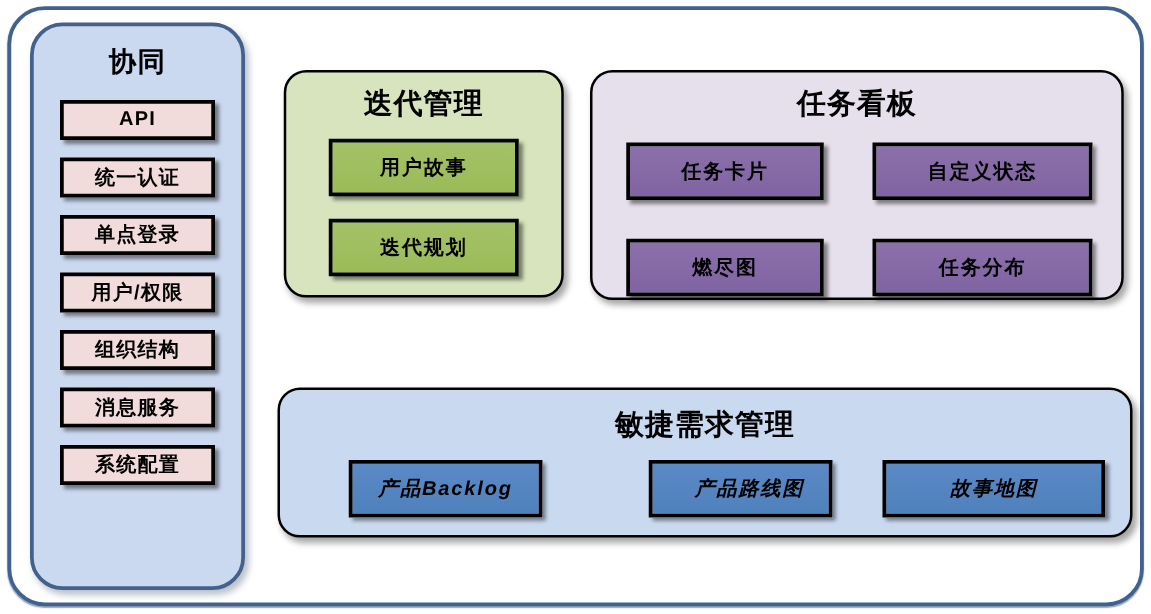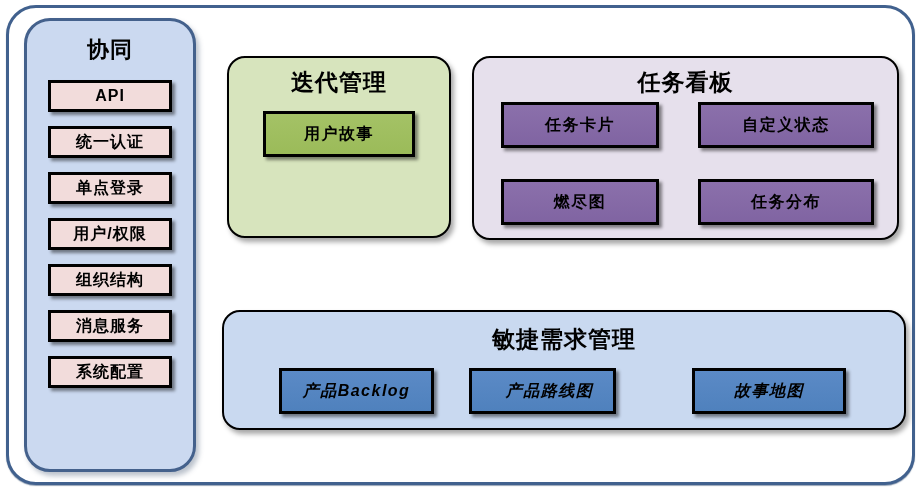--- a/index.html
+++ b/index.html
@@ -97,20 +97,21 @@
     width:152px; height:46px;
   }
   .group-iteration .card + .card { margin-top:18px; }
   .group-iteration .cards { margin-top:13px; display:flex; flex-direction:column; }
   
   .group-kanban {
     left:463px; top:48px; width:427px; height:184px;
     background:var(--purple-container);
   }
   .group-kanban .cards {
+    margin-top:12px;
     width:100%;
     padding:4px 23px 0 27px;
     display:flex; flex-wrap:wrap; justify-content:space-between;
   }
   .group-kanban .card {
     background:linear-gradient(180deg, #8b70ab, var(--purple-card));
     height:46px; margin-bottom:31px;
     color:#000;
   }
   .group-kanban .card.col-left  { width:158px; }
@@ -124,22 +125,22 @@
   .group-agile .group-title { align-self:center; margin-top:12px; }
   .group-agile .cards {
     margin-top:13px;
     display:flex; align-items:center;font-style:italic;
   }
   .group-agile .card {
     background:linear-gradient(180deg, #5b8ac6, var(--blue-card));
     height:46px;
   }
   .card-product-backlog  { width:155px; margin-left:55px; }
-  .card-product-roadmap  { width:147px; margin-left:35px;padding-left:14px; }
-  .card-story-map        { width:154px; margin-left:76px; }
+  .card-product-roadmap  { width:147px; margin-left:85px;padding-left:14px; }
+  .card-story-map        { width:178px; margin-left:40px; }
 </style>
 </head>
 <body>
 
 <div class="canvas">
   <div class="frame">
 
     <div class="sidebar">
       <div class="sidebar-title">协同</div>
       <div class="sidebar-items">
@@ -150,20 +151,21 @@
         <div class="pill">组织结构</div>
         <div class="pill">消息服务</div>
         <div class="pill">系统配置</div>
       </div>
     </div>
 
     <div class="group group-iteration">
       <div class="group-title">迭代管理</div>
       <div class="cards">
         <div class="card">用户故事</div>
+        <div class="card">迭代规划</div>
       </div>
     </div>
 
     <div class="group group-kanban">
       <div class="group-title">任务看板</div>
       <div class="cards">
         <div class="card col-left">任务卡片</div>
         <div class="card col-right">自定义状态</div>
         <div class="card col-left">燃尽图</div>
         <div class="card col-right">任务分布</div>

